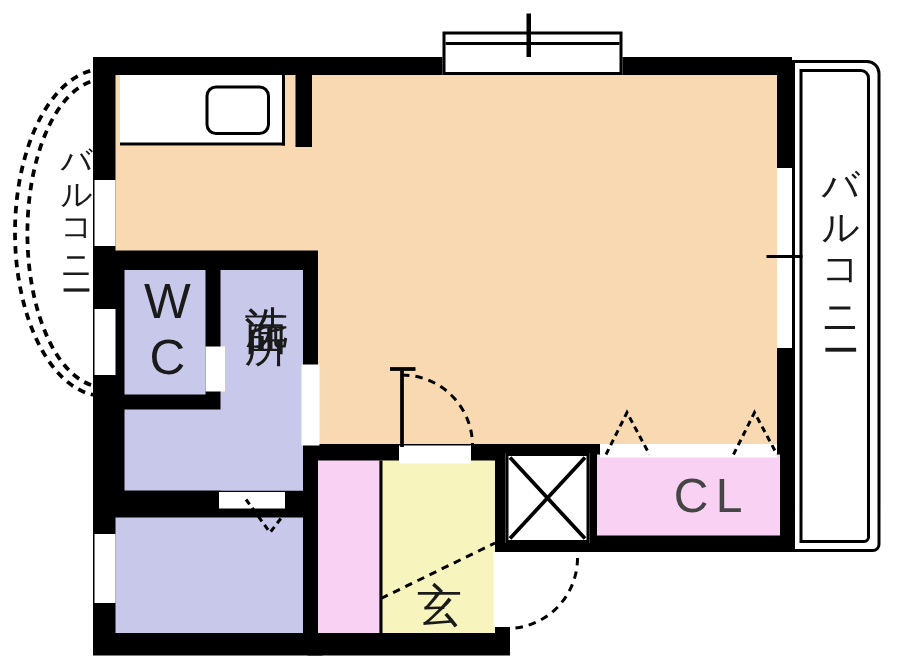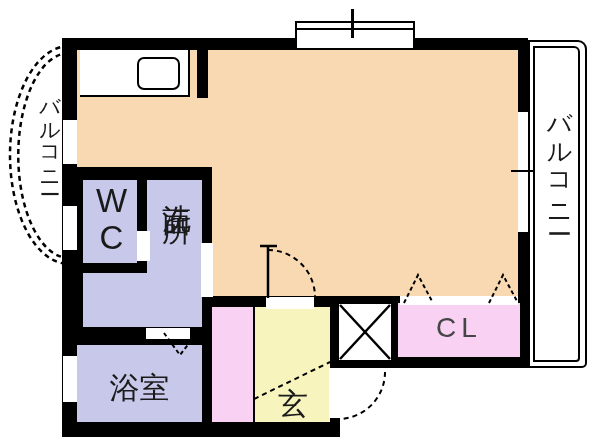--- a/index.html
+++ b/index.html
@@ -73,16 +73,15 @@
       <line x1="340" y1="305" x2="390" y2="359" stroke-width="2.5"></line>
       <line x1="390" y1="305" x2="340" y2="359" stroke-width="2.5"></line>
       <line x1="511" y1="171" x2="535" y2="171" stroke-width="2"></line>
     </g>
   </svg>
 
   <div class="lbl vert" style="left:544px;top:95px;font-size:25px;letter-spacing:3px;">バルコニー</div>
   <div class="lbl vert" style="left:36px;top:83px;font-size:21px;letter-spacing:1px;">バルコニー</div>
   <div class="lbl vert" style="left:92px;top:182px;font-size:33px;letter-spacing:0;">WC</div>
   <div class="lbl vert" style="left:157px;top:181px;font-size:29px;letter-spacing:6px;">洗面所</div>
-  <div class="lbl" style="left:86px;top:368px;width:107px;text-align:center;font-size:30px;">浴室</div>
   <div class="lbl" style="left:278px;top:384px;font-size:30px;">玄</div>
-  <div class="lbl" style="left:418px;top:312px;width:82px;text-align:center;font-size:28px;letter-spacing:5px;color:#454545;">CL</div>
+  <div class="lbl" style="left:418px;top:312px;width:82px;text-align:right;font-size:32px;letter-spacing:5px;color:#454545;">CL</div>
 </div>
 
 </body></html>

